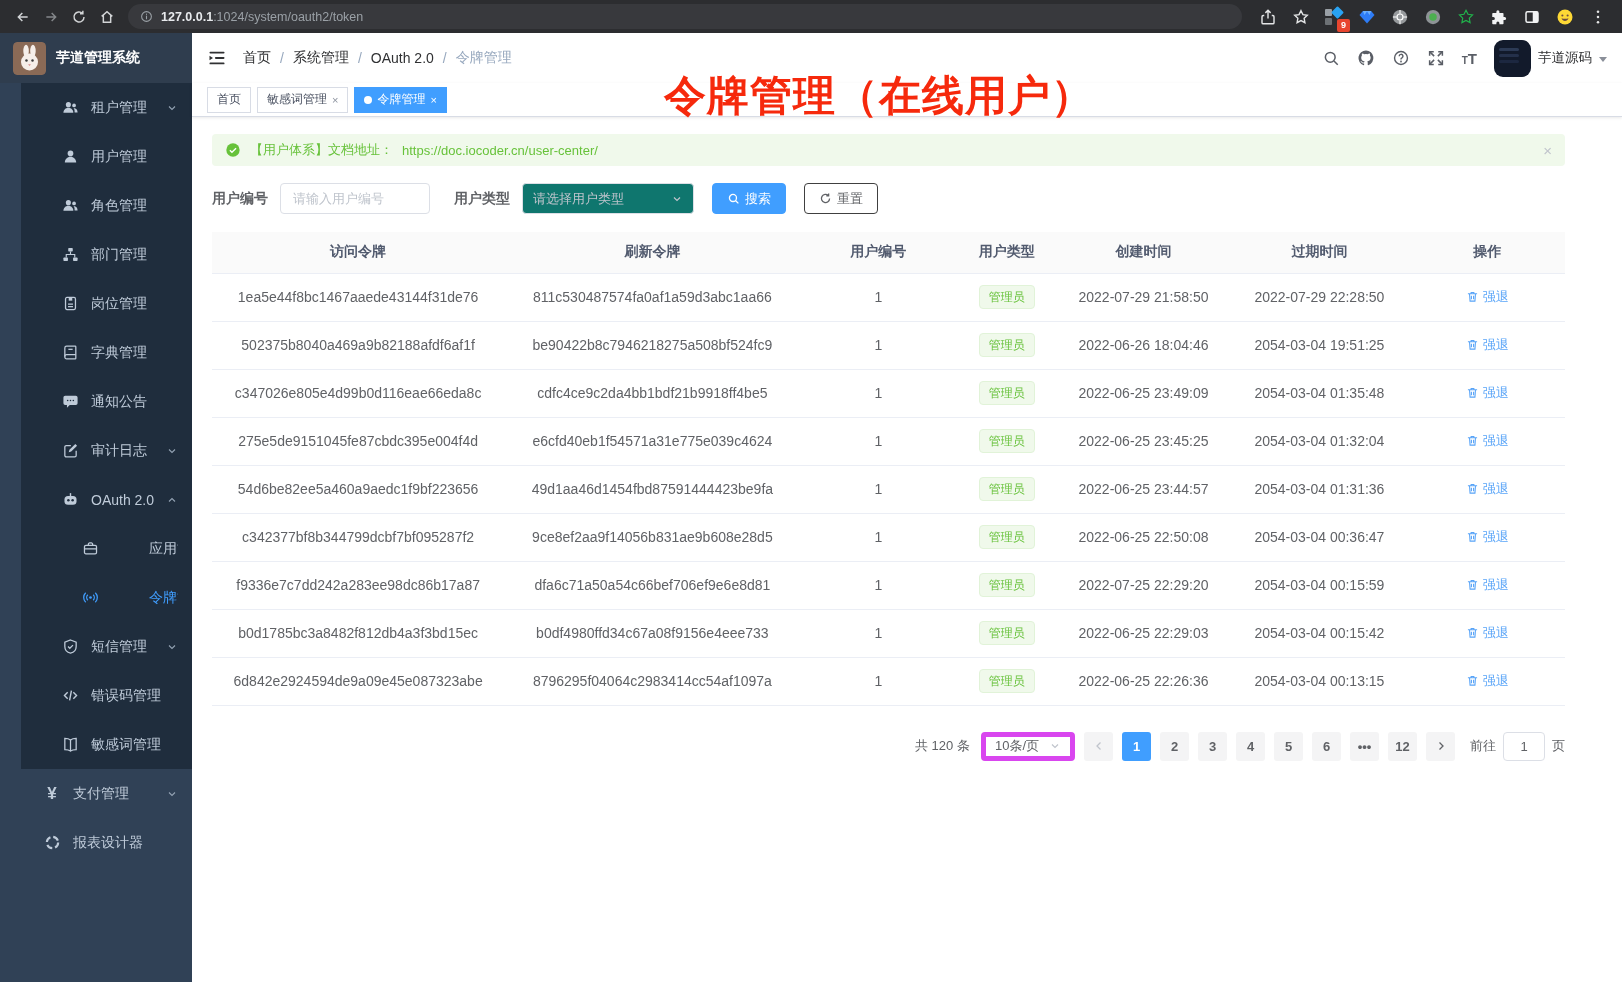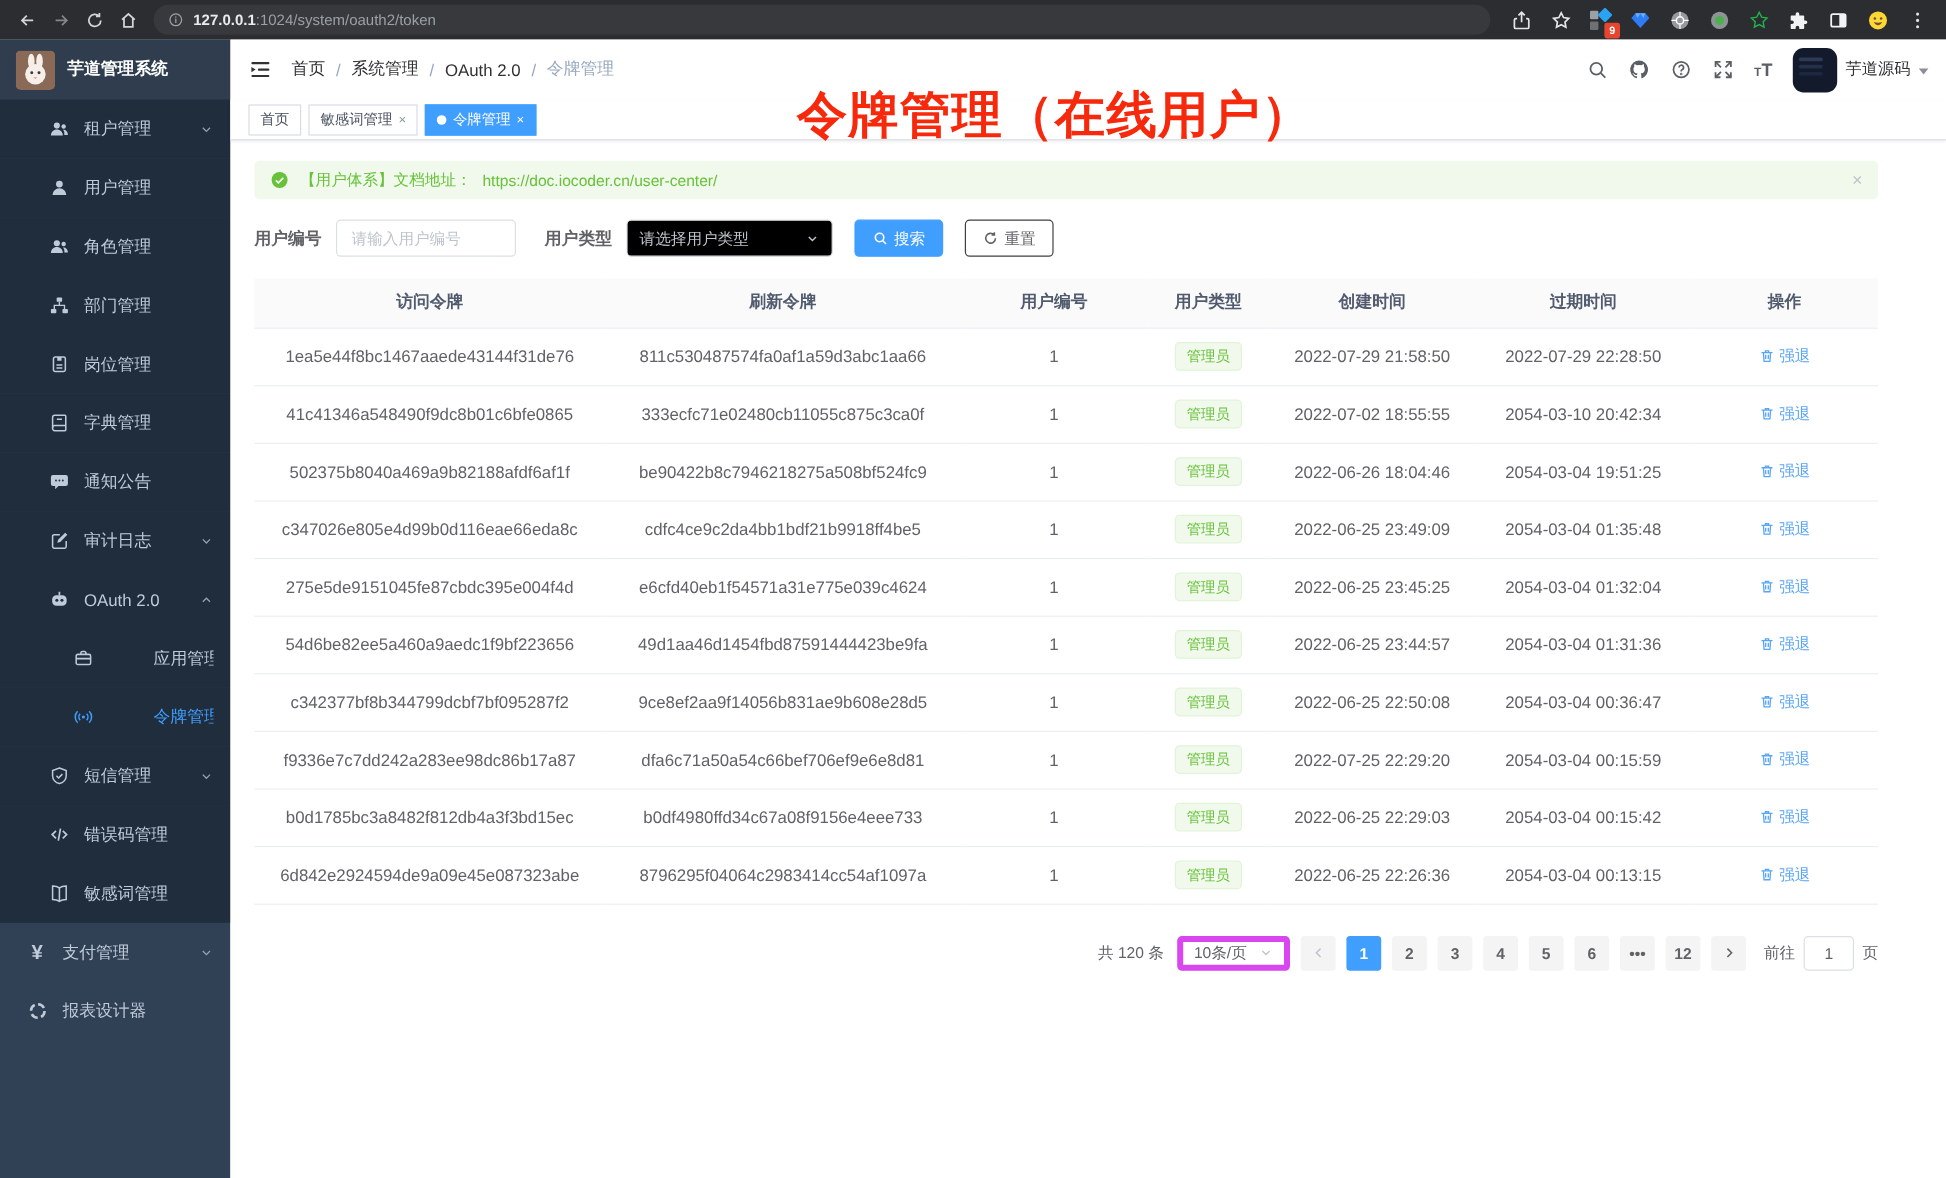--- a/index.html
+++ b/index.html
@@ -28,21 +28,21 @@
 
   
   .app { display:flex; height:949px; }
 
   
   .sidebar { width:192px; background:#304156; display:flex; flex-direction:column; flex:0 0 auto; }
   .logo-row { height:50px; display:flex; align-items:center; gap:10px; padding:0 13px; background:#2f3d4e; cursor:pointer; }
   .logo-img { width:33px; height:33px; border-radius:4px; overflow:hidden; flex:0 0 auto; }
   .logo-img svg { width:33px; height:33px; }
   .logo-title { color:#fff; font-size:14px; font-weight:bold; white-space:nowrap; }
-  .menu { flex:1; }
+  .menu { flex:1;margin-left:21px; }
   .menu-item { height:49px; display:flex; align-items:center; color:#bfcbd9; font-size:14px; cursor:pointer; padding-right:14px; }
   .menu-item.lvl1 { padding-left:22px; }
   .menu-item.lvl2 { padding-left:40px; background:#1f2d3d; }
   .menu-item.lvl3 { padding-left:60px; background:#1f2d3d;gap:38px; }
   .menu-item.active { color:#409eff; }
   .mi-icon { width:18px; height:18px; margin-right:12px; display:flex; align-items:center; justify-content:center; flex:0 0 auto; }
   .mi-icon svg { width:17px; height:17px; }
   .mi-icon .yen { font-size:17px; font-weight:bold; line-height:1; }
   .mi-label { flex:1; white-space:nowrap; overflow:hidden; }
   .mi-arrow { color:#93a2b3; display:flex; }
@@ -81,21 +81,21 @@
   .content { flex:1; padding:17px 57px 0 20px; position:relative; overflow:hidden; }
   .alert { height:32px; background:#f0f9eb; border-radius:4px; display:flex; align-items:center; gap:9px; padding:0 13px; color:#67c23a; font-size:13px; }
   .alert svg { width:16px; height:16px; flex:0 0 auto; }
   .alert-link { color:#67c23a; text-decoration:none; cursor:pointer; }
   .alert-close { margin-left:auto; color:#c0c4cc; font-size:15px; cursor:pointer; }
 
   .filter-row { display:flex; align-items:center; margin-top:17px; gap:10px; }
   .f-label { font-weight:bold; color:#606266; font-size:14px; margin-right:2px; white-space:nowrap; }
   .f-input { width:150px; height:31px; border:1px solid #dcdfe6; border-radius:4px; padding:0 12px; font-size:13px; color:#606266; outline:none; font-family:inherit; }
   .f-input::placeholder { color:#bfc4cc; }
-  .f-select { width:172px; height:31px; border:1px solid #dcdfe6; border-radius:4px; padding:0 10px; font-size:13px; color:#bfc4cc; display:flex; align-items:center; justify-content:space-between; cursor:pointer; background:#000000; margin-right:8px; }
+  .f-select { width:172px; height:31px; border:1px solid #dcdfe6; border-radius:4px; padding:0 10px; font-size:13px; color:#bfc4cc; display:flex; align-items:center; justify-content:space-between; cursor:pointer; background:#0f766e; margin-right:8px; }
   .f-select svg { width:12px; height:12px; color:#c0c4cc; }
   .btn { height:31px; border-radius:4px; padding:12px 14px; font-size:13px; display:inline-flex; align-items:center; gap:5px; border:1px solid #404040; background:#fff; color:#606266; cursor:pointer; font-family:inherit; }
   .btn svg { width:13px; height:13px; }
   .btn-primary { background:#409eff; border-color:#409eff; color:#fff; margin-right:8px; }
 
   table.data-table { width:100%; border-collapse:collapse; margin-top:18px; font-size:14px; color:#606266; table-layout:fixed; }
   .data-table th { background:#fafafa; color:#515a6e; font-weight:bold; height:41px; text-align:center; border-bottom:1px solid #ebeef5; font-size:14px; }
   .data-table td { height:48px; text-align:center; border-bottom:1px solid #ebeef5; white-space:nowrap; overflow:hidden; }
   .tag-success { display:inline-block; padding:5px 9px; border-radius:4px; background:#f0f9eb; border:1px solid #e1f3d8; color:#67c23a; font-size:12px; line-height:1; }
   .op-link { color:#58a4f8; display:inline-flex; align-items:center; gap:4px; font-size:13px; cursor:pointer; text-decoration:none; }
@@ -547,34 +547,20 @@
               <td>2022-07-29 21:58:50</td>
               <td>2022-07-29 22:28:50</td>
               <td><a class="op-link">
                   <svg viewBox="0 0 24 24" fill="none" stroke="currentColor" stroke-width="2">
                     <path d="M3.5 7h17M9.5 7V4.5h5V7M6.5 7l1 13.5h9l1-13.5M10 10.5v6.5M14 10.5v6.5"></path>
                   </svg>
                   <span>强退</span>
                 </a></td>
             </tr>
             <tr>
-              <td>41c41346a548490f9dc8b01c6bfe0865</td>
-              <td>333ecfc71e02480cb11055c875c3ca0f</td>
-              <td>1</td>
-              <td><span class="tag-success">管理员</span></td>
-              <td>2022-07-02 18:55:55</td>
-              <td>2054-03-10 20:42:34</td>
-              <td><a class="op-link">
-                  <svg viewBox="0 0 24 24" fill="none" stroke="currentColor" stroke-width="2">
-                    <path d="M3.5 7h17M9.5 7V4.5h5V7M6.5 7l1 13.5h9l1-13.5M10 10.5v6.5M14 10.5v6.5"></path>
-                  </svg>
-                  <span>强退</span>
-                </a></td>
-            </tr>
-            <tr>
               <td>502375b8040a469a9b82188afdf6af1f</td>
               <td>be90422b8c7946218275a508bf524fc9</td>
               <td>1</td>
               <td><span class="tag-success">管理员</span></td>
               <td>2022-06-26 18:04:46</td>
               <td>2054-03-04 19:51:25</td>
               <td><a class="op-link">
                   <svg viewBox="0 0 24 24" fill="none" stroke="currentColor" stroke-width="2">
                     <path d="M3.5 7h17M9.5 7V4.5h5V7M6.5 7l1 13.5h9l1-13.5M10 10.5v6.5M14 10.5v6.5"></path>
                   </svg>

